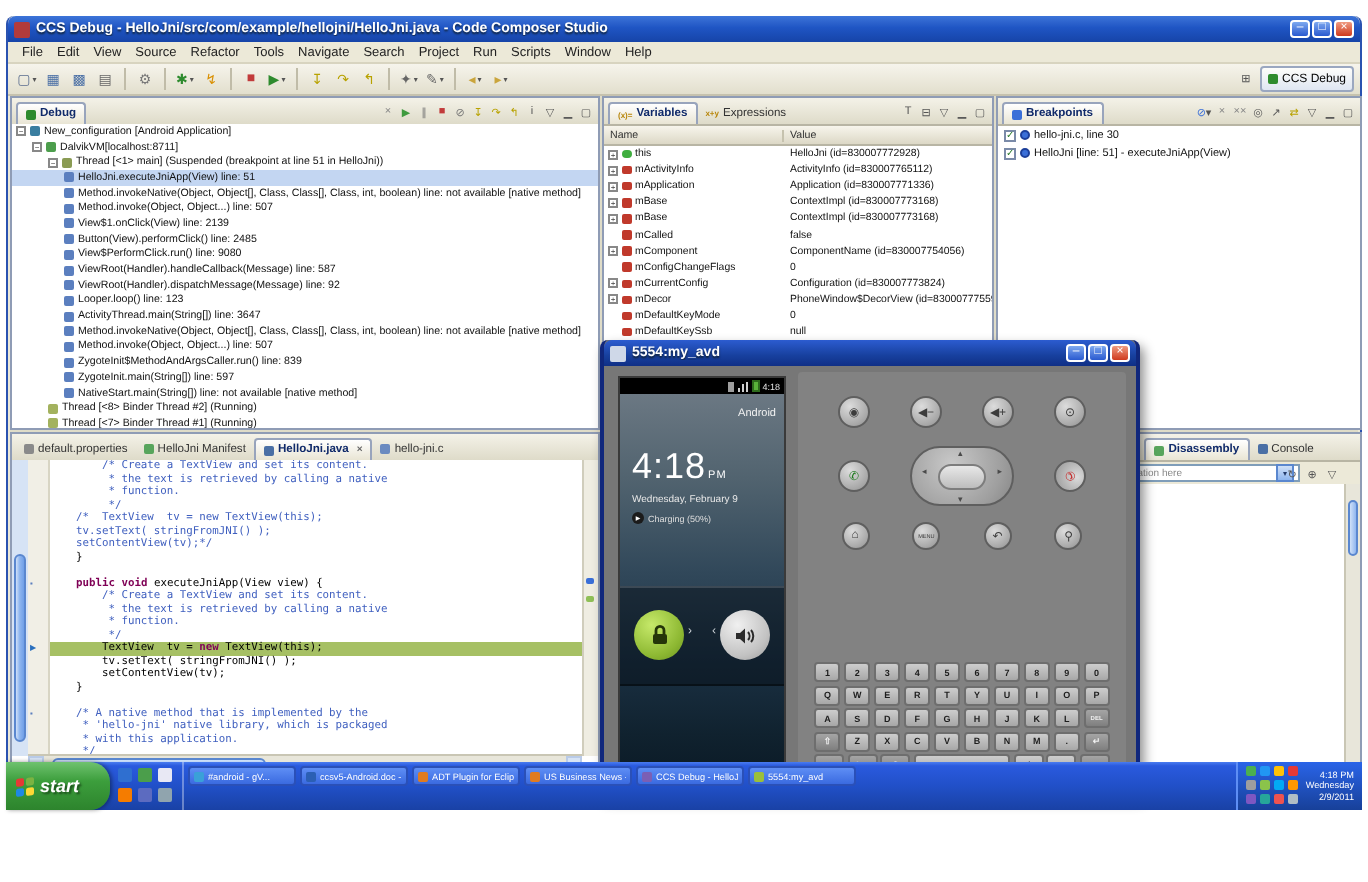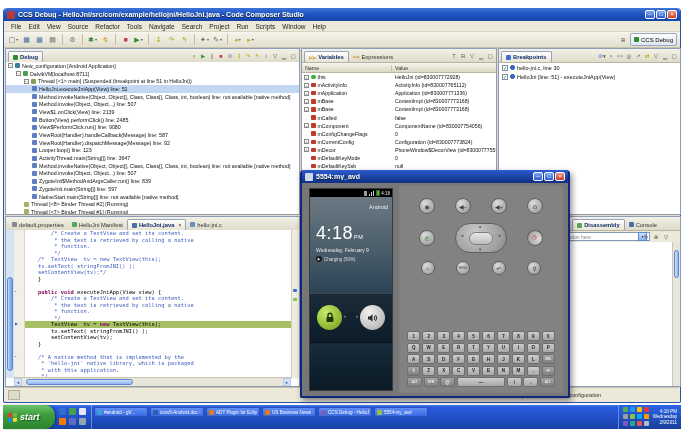--- a/index.html
+++ b/index.html
@@ -148,21 +148,21 @@
   .dpad .da{position:absolute;font-size:4.5px;color:#4a4a4a;}
   
   .kb{position:absolute;left:8px;right:8px;bottom:6px;display:flex;flex-direction:column;gap:1.5px;}
   .kbrow{display:flex;gap:1.5px;}
   .key{flex:1;height:10px;border-radius:2px;background:linear-gradient(#cdcdcd,#a7a7a7);
     border:1px solid #6e6e6e;color:#1d1d1d;font-size:4.5px;display:flex;align-items:center;justify-content:center;
     box-sizing:border-box;font-weight:bold;}
   .key.darkk{background:linear-gradient(#a5a5a5,#7f7f7f);color:#f0f0f0;}
   .key.space{flex:3.6;}
   
-  #taskbar{position:absolute;left:3px;top:405px;width:678px;height:24px;display:flex;align-items:flex-start;
+  #taskbar{position:absolute;left:3px;top:381px;width:678px;height:24px;display:flex;align-items:flex-start;
     background:linear-gradient(180deg,#4a7cf0 0%,#2a5ade 8%,#2150c8 50%,#1941a5 100%);z-index:6;}
   .startbtn{height:24px;width:52px;border-radius:0 10px 10px 0;display:flex;align-items:center;gap:3px;
     background:linear-gradient(180deg,#6fc26f 0%,#3c9e3c 40%,#2d842d 100%);padding:0 6px 0 5px;box-sizing:border-box;
     box-shadow:1px 0 2px rgba(0,0,0,0.4);}
   .startbtn span.stxt{color:#fff;font-size:9px;font-style:italic;font-weight:bold;text-shadow:1px 1px 1px #1c521c;}
   .flag{width:9px;height:9px;display:grid;grid-template-columns:4px 4px;grid-template-rows:4px 4px;gap:1px;transform:skewY(-6deg);}
   .flag i{display:block;border-radius:1px;}
   .qlaunch{display:grid;grid-template-columns:repeat(3,8px);grid-auto-rows:8px;gap:2px;padding:3px 4px;
     border-right:1px solid rgba(255,255,255,0.35);margin-right:2px;}
   .qli{width:7px;height:7px;border-radius:1px;}

